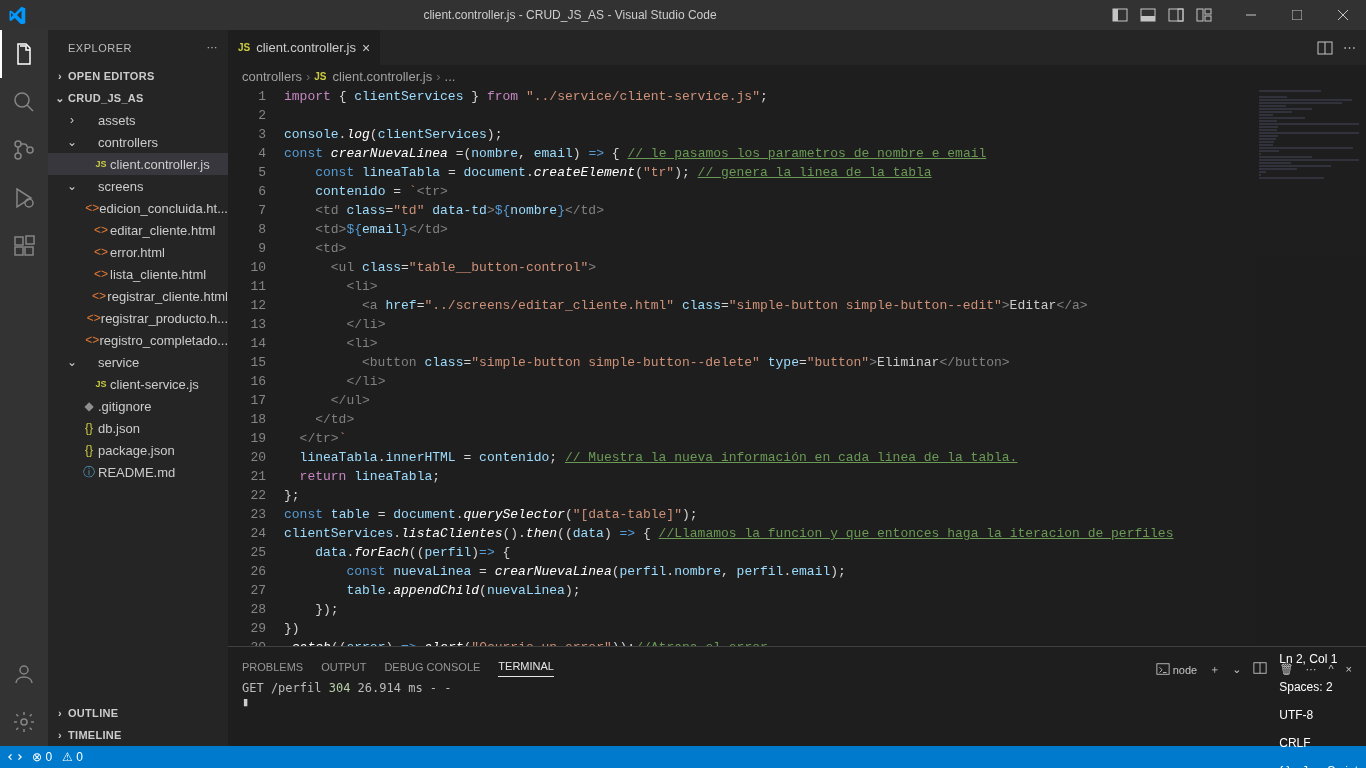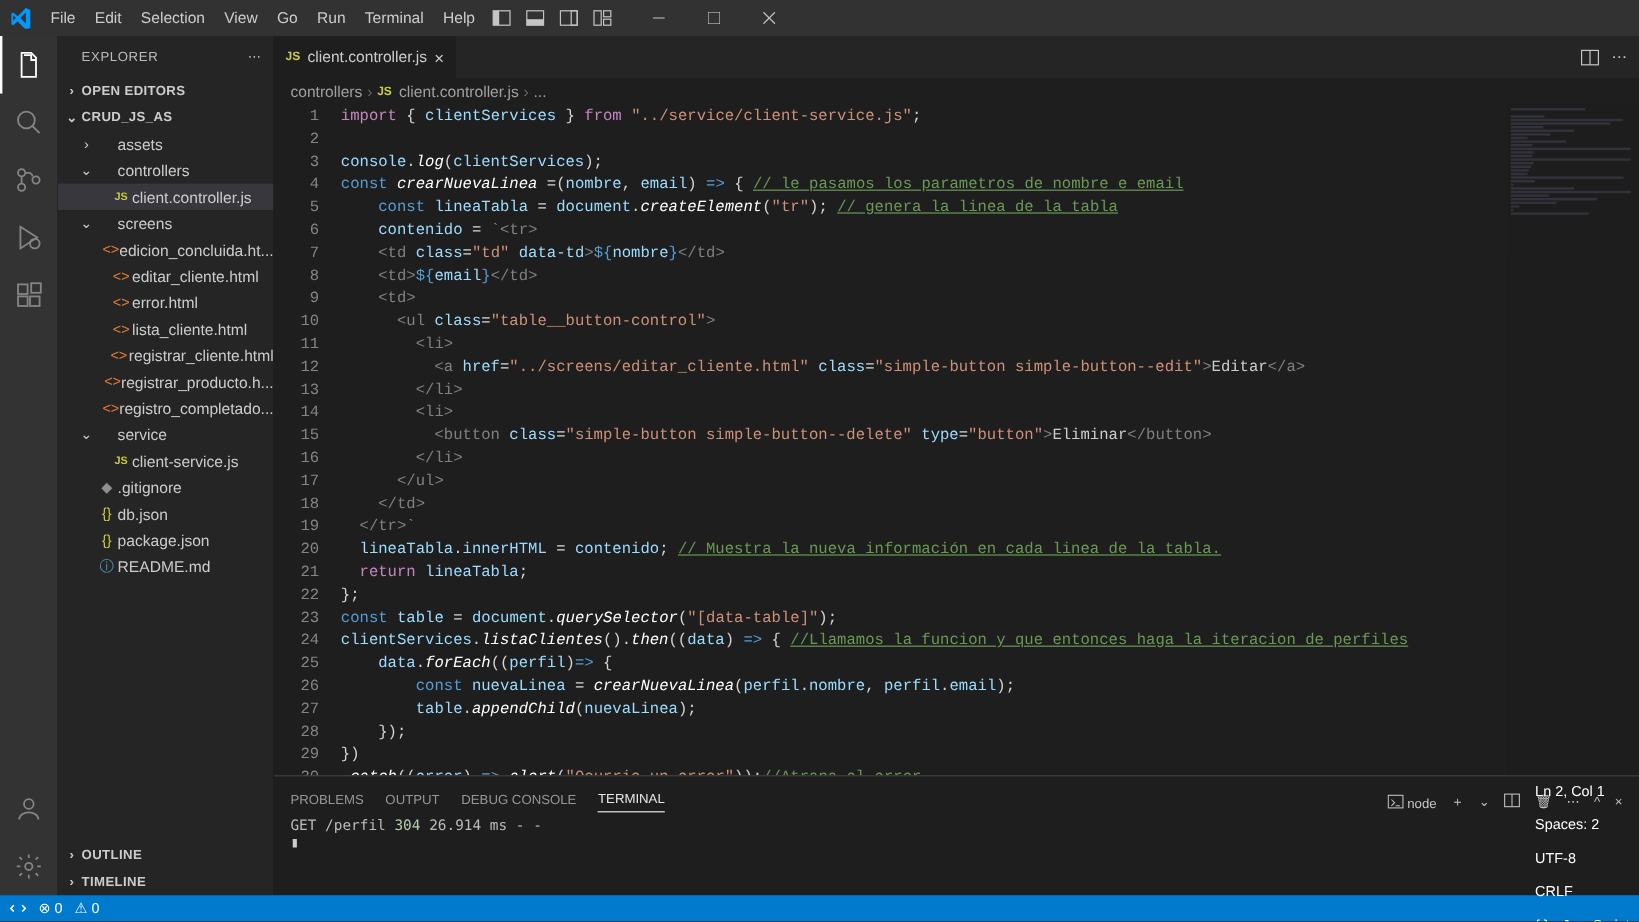--- a/index.html
+++ b/index.html
@@ -150,30 +150,21 @@
 </style>
 </head>
 <body>
 
 <div class="titlebar">
   <div class="vscode-icon">
     <svg width="18" height="18" viewBox="0 0 24 24">
         <path fill="#0098ff" d="M23 3l-5-2-9 9-5-4-2 1v12l2 1 5-4 9 9 5-2V3zM4 15V9l3 3-3 3zm14 3l-6-6 6-6v12z"></path>
       </svg>
   </div>
-  <div class="menubar" id="menubar">
-      <div class="menu">File</div>
-      <div class="menu">Edit</div>
-      <div class="menu">Selection</div>
-      <div class="menu">View</div>
-      <div class="menu">Go</div>
-      <div class="menu">Run</div>
-      <div class="menu">Terminal</div>
-      <div class="menu">Help</div>
-    </div>
+  <div class="title-center">client.controller.js - CRUD_JS_AS - Visual Studio Code</div>
   <div class="title-right">
     <div class="layout-icons">
       <div class="ic">
           <svg width="16" height="16" viewBox="0 0 16 16">
             <rect x="1" y="2" width="14" height="12" fill="none" stroke="#c5c5c5"></rect>
             <rect x="1" y="2" width="5" height="12" fill="#c5c5c5"></rect>
           </svg>
         </div>
       <div class="ic">
           <svg width="16" height="16" viewBox="0 0 16 16">

